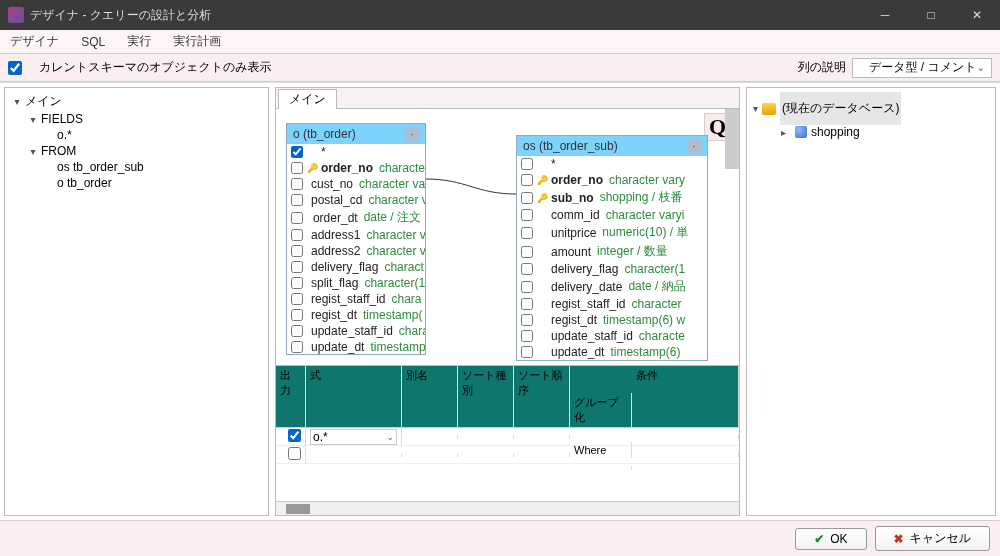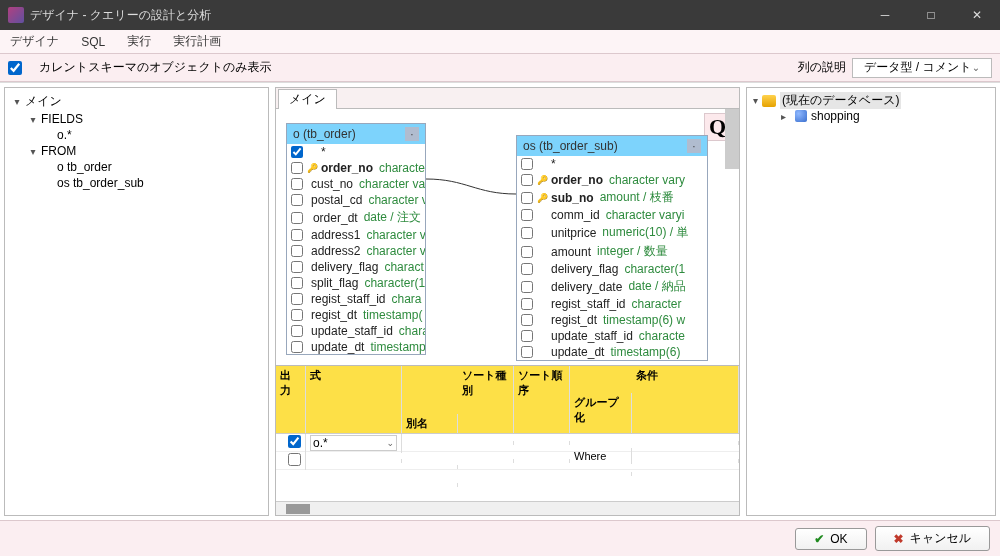--- a/index.html
+++ b/index.html
@@ -12,21 +12,21 @@
 .titlebar .winbtn { width: 46px; height: 30px; display: flex; align-items: center; justify-content: center; color: #ddd; }
 
 .menubar { background: #fdf4f6; height: 24px; display: flex; align-items: center; padding: 0 6px; border-bottom: 1px solid #dcc8cd; gap: 14px; }
 .menubar .mitem { color: #333; padding: 4px 4px; }
 
 .toolbar { background: #fbeef1; height: 28px; border-bottom: 1px solid #dcc8cd; display: flex; align-items: center; padding: 0 8px; }
 .toolbar .chk { display: flex; align-items: center; gap: 17px; }
 .toolbar input[type=checkbox] { accent-color: #0066cc; width: 14px; height: 14px; }
 .toolbar .spacer { flex: 1; }
 .toolbar .label { margin-right: 6px; }
-.toolbar .combo { background: #fff; border: 1px solid #bbb; height: 20px; width: 140px; padding: 0 6px; display: flex; align-items: center; justify-content: center; }
+.toolbar .combo { background: #fff; border: 1px solid #bbb; height: 20px; width: 140px; padding: 0 6px; display: flex; align-items: center; justify-content: flex-end; }
 .toolbar .combo .caret { color: #666; font-size: 10px; }
 
 .main { flex: 1; display: flex; background: #fff; border-top: 1px solid #ddd; min-height:0; }
 
 .leftpane { width: 265px; border: 1px solid #bbb; margin: 4px; padding: 4px 6px; overflow: auto; }
 .tree-item { display: flex; align-items: center; gap: 2px; padding: 1px 0; white-space: nowrap; }
 .tree-item .tw { width: 12px; text-align: center; color: #555; font-size: 10px; }
 .tree-item.ind1 { padding-left: 16px; }
 .tree-item.ind2 { padding-left: 32px; }
 
@@ -44,36 +44,36 @@
 .tablecard .col { display: flex; align-items: center; gap: 4px; padding: 1px 4px; white-space: nowrap; font-size: 11px; }
 .tablecard .col input { width: 12px; height: 12px; accent-color: #0066cc; }
 .tablecard .col .keyicon { color: #d4a520; font-size: 10px; width:10px; display:inline-block; }
 .tablecard .col .cname { color: #222; }
 .tablecard .col .cname.bold { font-weight: bold; }
 .tablecard .col .ctype { color: #2e8b3e; margin-left: 2px; }
 
 .joinline { position:absolute; stroke:#333; fill:none; stroke-width:1; pointer-events:none; }
 
 .gridpane { height: 150px; border-top: 1px solid #bbb; display: flex; flex-direction: column; }
-.gridhead { display: flex; background: #fde047; border-bottom: 1px solid #ccc; font-weight: bold; }
+.gridhead { display: flex; background: #0f766e; border-bottom: 1px solid #ccc; }
 .gridhead .gh, .gridrow .gc { border-right: 1px solid #ddd; padding: 2px 4px; font-size: 11px; overflow: hidden; }
-.gw-out { width: 30px; } .gw-expr { width: 96px; } .gw-alias { width: 56px; margin-top: 48px; }
+.gw-out { width: 30px; } .gw-expr { width: 96px; } .gw-alias { width: 56px; }
 .gw-sortk { width: 56px; } .gw-sorto { width: 56px; } .gw-group { width: 62px; margin-top: 27px; } .gw-cond { flex:1; }
 .gridrows { flex:1; overflow:auto; background:#fff; }
 .gridrow { display: flex; border-bottom: 1px solid #eee; height:18px; align-items:center;}
 .gridrow input[type=checkbox]{ width:13px; height:13px; accent-color:#0066cc; margin-left:8px;}
 .gridrow .gc .sel { display:flex; justify-content:space-between; align-items:center; border:1px solid #ccc; height:16px; padding:0 2px; font-size:11px;}
 .gridrow .gc .sel .caret{font-size:9px;color:#666;}
 .gridfoot { height:14px; background:#f0f0f0; border-top:1px solid #ccc; }
 .gridfoot .thumb { background:#999; width:24px; height:10px; margin:2px 0 0 10px;}
 
 .rightpane { width: 250px; border: 1px solid #bbb; margin: 4px; padding: 4px 6px; }
 .rightpane .dbitem { display:flex; align-items:center; gap:4px; }
 .rightpane .dbicon { width:14px; height:12px; background:linear-gradient(#ffd24d,#e6a200); border-radius:2px; }
-.rightpane .sel { background:#e6e6e6; padding:0 2px; }
+.rightpane .sel { background:#e6e6e6; padding:8px 2px; }
 .rightpane .child { padding-left:28px; display:flex; align-items:center; gap:4px;}
 .rightpane .cyl { width:12px; height:12px; background:radial-gradient(circle at 30% 30%, #8fb8ff,#3a6fce); border-radius:2px;}
 
 .buttonbar { background: #fbeef1; height: 36px; border-top: 1px solid #dcc8cd; display: flex; align-items: center; justify-content: flex-end; padding: 0 10px; gap: 8px; }
 .buttonbar .btn { background: linear-gradient(#fff,#f1f1f1); border: 1px solid #999; border-radius: 3px; padding: 3px 18px; display: flex; align-items: center; gap: 6px; }
 .buttonbar .btn .okchk { color: #1f8a1f; font-weight: bold; }
 .buttonbar .btn .xx { color: #c0392b; font-weight: bold; }
 </style>
 </head>
 <body>
@@ -122,25 +122,25 @@
     <div class="tree-item ind2">
         <span class="tw"></span>
         <span>o.*</span>
       </div>
     <div class="tree-item ind1">
         <span class="tw">▾</span>
         <span>FROM</span>
       </div>
     <div class="tree-item ind2">
         <span class="tw"></span>
-        <span>o tb_order</span>
+        <span>os tb_order_sub</span>
       </div>
     <div class="tree-item ind2">
         <span class="tw"></span>
-        <span>os tb_order_sub</span>
+        <span>o tb_order</span>
       </div>
   </div>
 
   <div class="centerpane">
     <div class="centertabs">
       <div class="ctab">メイン</div>
     </div>
     <div class="canvas">
       <div class="qicon">Q</div>
       <div class="scrollstub"></div>
@@ -245,21 +245,21 @@
             <div class="col">
               <input type="checkbox" style="">
               <span class="keyicon" style="font-size: 9px;">🔑</span>
               <span class="cname bold">order_no</span>
               <span class="ctype"> character vary</span>
             </div>
             <div class="col">
               <input type="checkbox" style="">
               <span class="keyicon" style="font-size: 9px;">🔑</span>
               <span class="cname bold">sub_no</span>
-              <span class="ctype"> amount / 枝番</span>
+              <span class="ctype"> shopping / 枝番</span>
             </div>
             <div class="col">
               <input type="checkbox" style="">
               <span class="keyicon"></span>
               <span class="cname">comm_id</span>
               <span class="ctype"> character varyi</span>
             </div>
             <div class="col">
               <input type="checkbox" style="">
               <span class="keyicon"></span>

